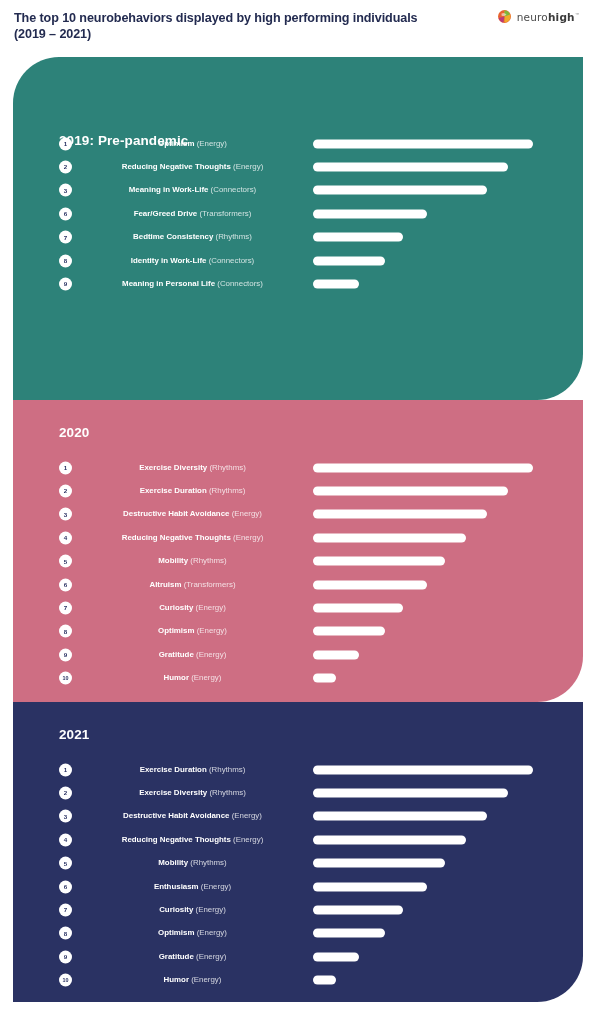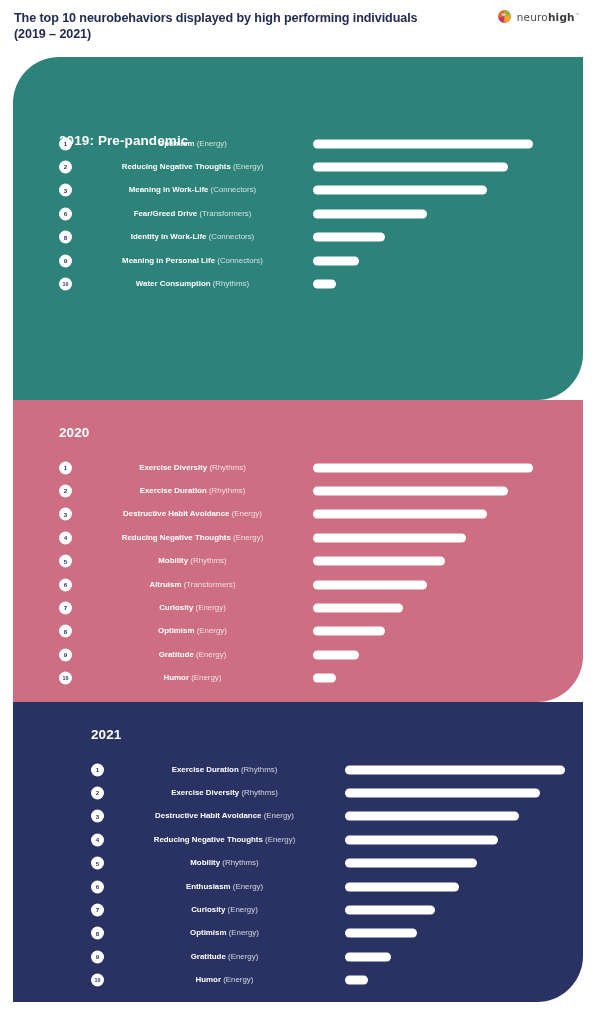--- a/index.html
+++ b/index.html
@@ -45,21 +45,20 @@
   }
   .panel-2020 {
     top: 343px; height: 302px;
     background: #ce6e83;
     border-bottom-right-radius: 46px;
   }
   .panel-2021 {
     top: 645px; height: 300px;
     background: #2a3263;
     border-bottom-right-radius: 46px;
-    padding-left: 32px;
   }
 
   .panel-inner { position: relative; width: 100%; height: 100%; }
 
   .year-label {
     position: absolute; left: 46px;
     font-size: 13.5px; font-weight: bold; color: #ffffff;
     letter-spacing: 0.1px;
   }
   .panel-2019 .year-label { top: 44px; margin-top: 32px; }
@@ -156,38 +155,38 @@
               </div>
             </div>
             <div class="row">
               <div class="rank">6</div>
               <div class="label"><span class="name">Fear/Greed Drive</span><span class="cat"> (Transformers)</span></div>
               <div class="bartrack">
                 <div class="bar" style="width: 113.68px;"></div>
               </div>
             </div>
             <div class="row">
+              <div class="rank">7</div>
+              <div class="label"><span class="name">Bedtime Consistency</span><span class="cat"> (Rhythms)</span></div>
+              <div class="bartrack">
+                <div class="bar" style="width: 90.48px;"></div>
+              </div>
+            </div>
+            <div class="row">
               <div class="rank">8</div>
               <div class="label"><span class="name">Identity in Work-Life</span><span class="cat"> (Connectors)</span></div>
               <div class="bartrack">
                 <div class="bar" style="width: 71.92px;"></div>
               </div>
             </div>
             <div class="row">
               <div class="rank">9</div>
               <div class="label"><span class="name">Meaning in Personal Life</span><span class="cat"> (Connectors)</span></div>
               <div class="bartrack">
                 <div class="bar" style="width: 46.4px;"></div>
-              </div>
-            </div>
-            <div class="row">
-              <div class="rank two-digit">10</div>
-              <div class="label"><span class="name">Water Consumption</span><span class="cat"> (Rhythms)</span></div>
-              <div class="bartrack">
-                <div class="bar" style="width: 23.2px;"></div>
               </div>
             </div>
           </div>
       </div>
     </div>
     <div class="panel panel-2020">
       <div class="panel-inner">
         <div class="year-label">2020</div>
         <div class="rows">
             <div class="row">

